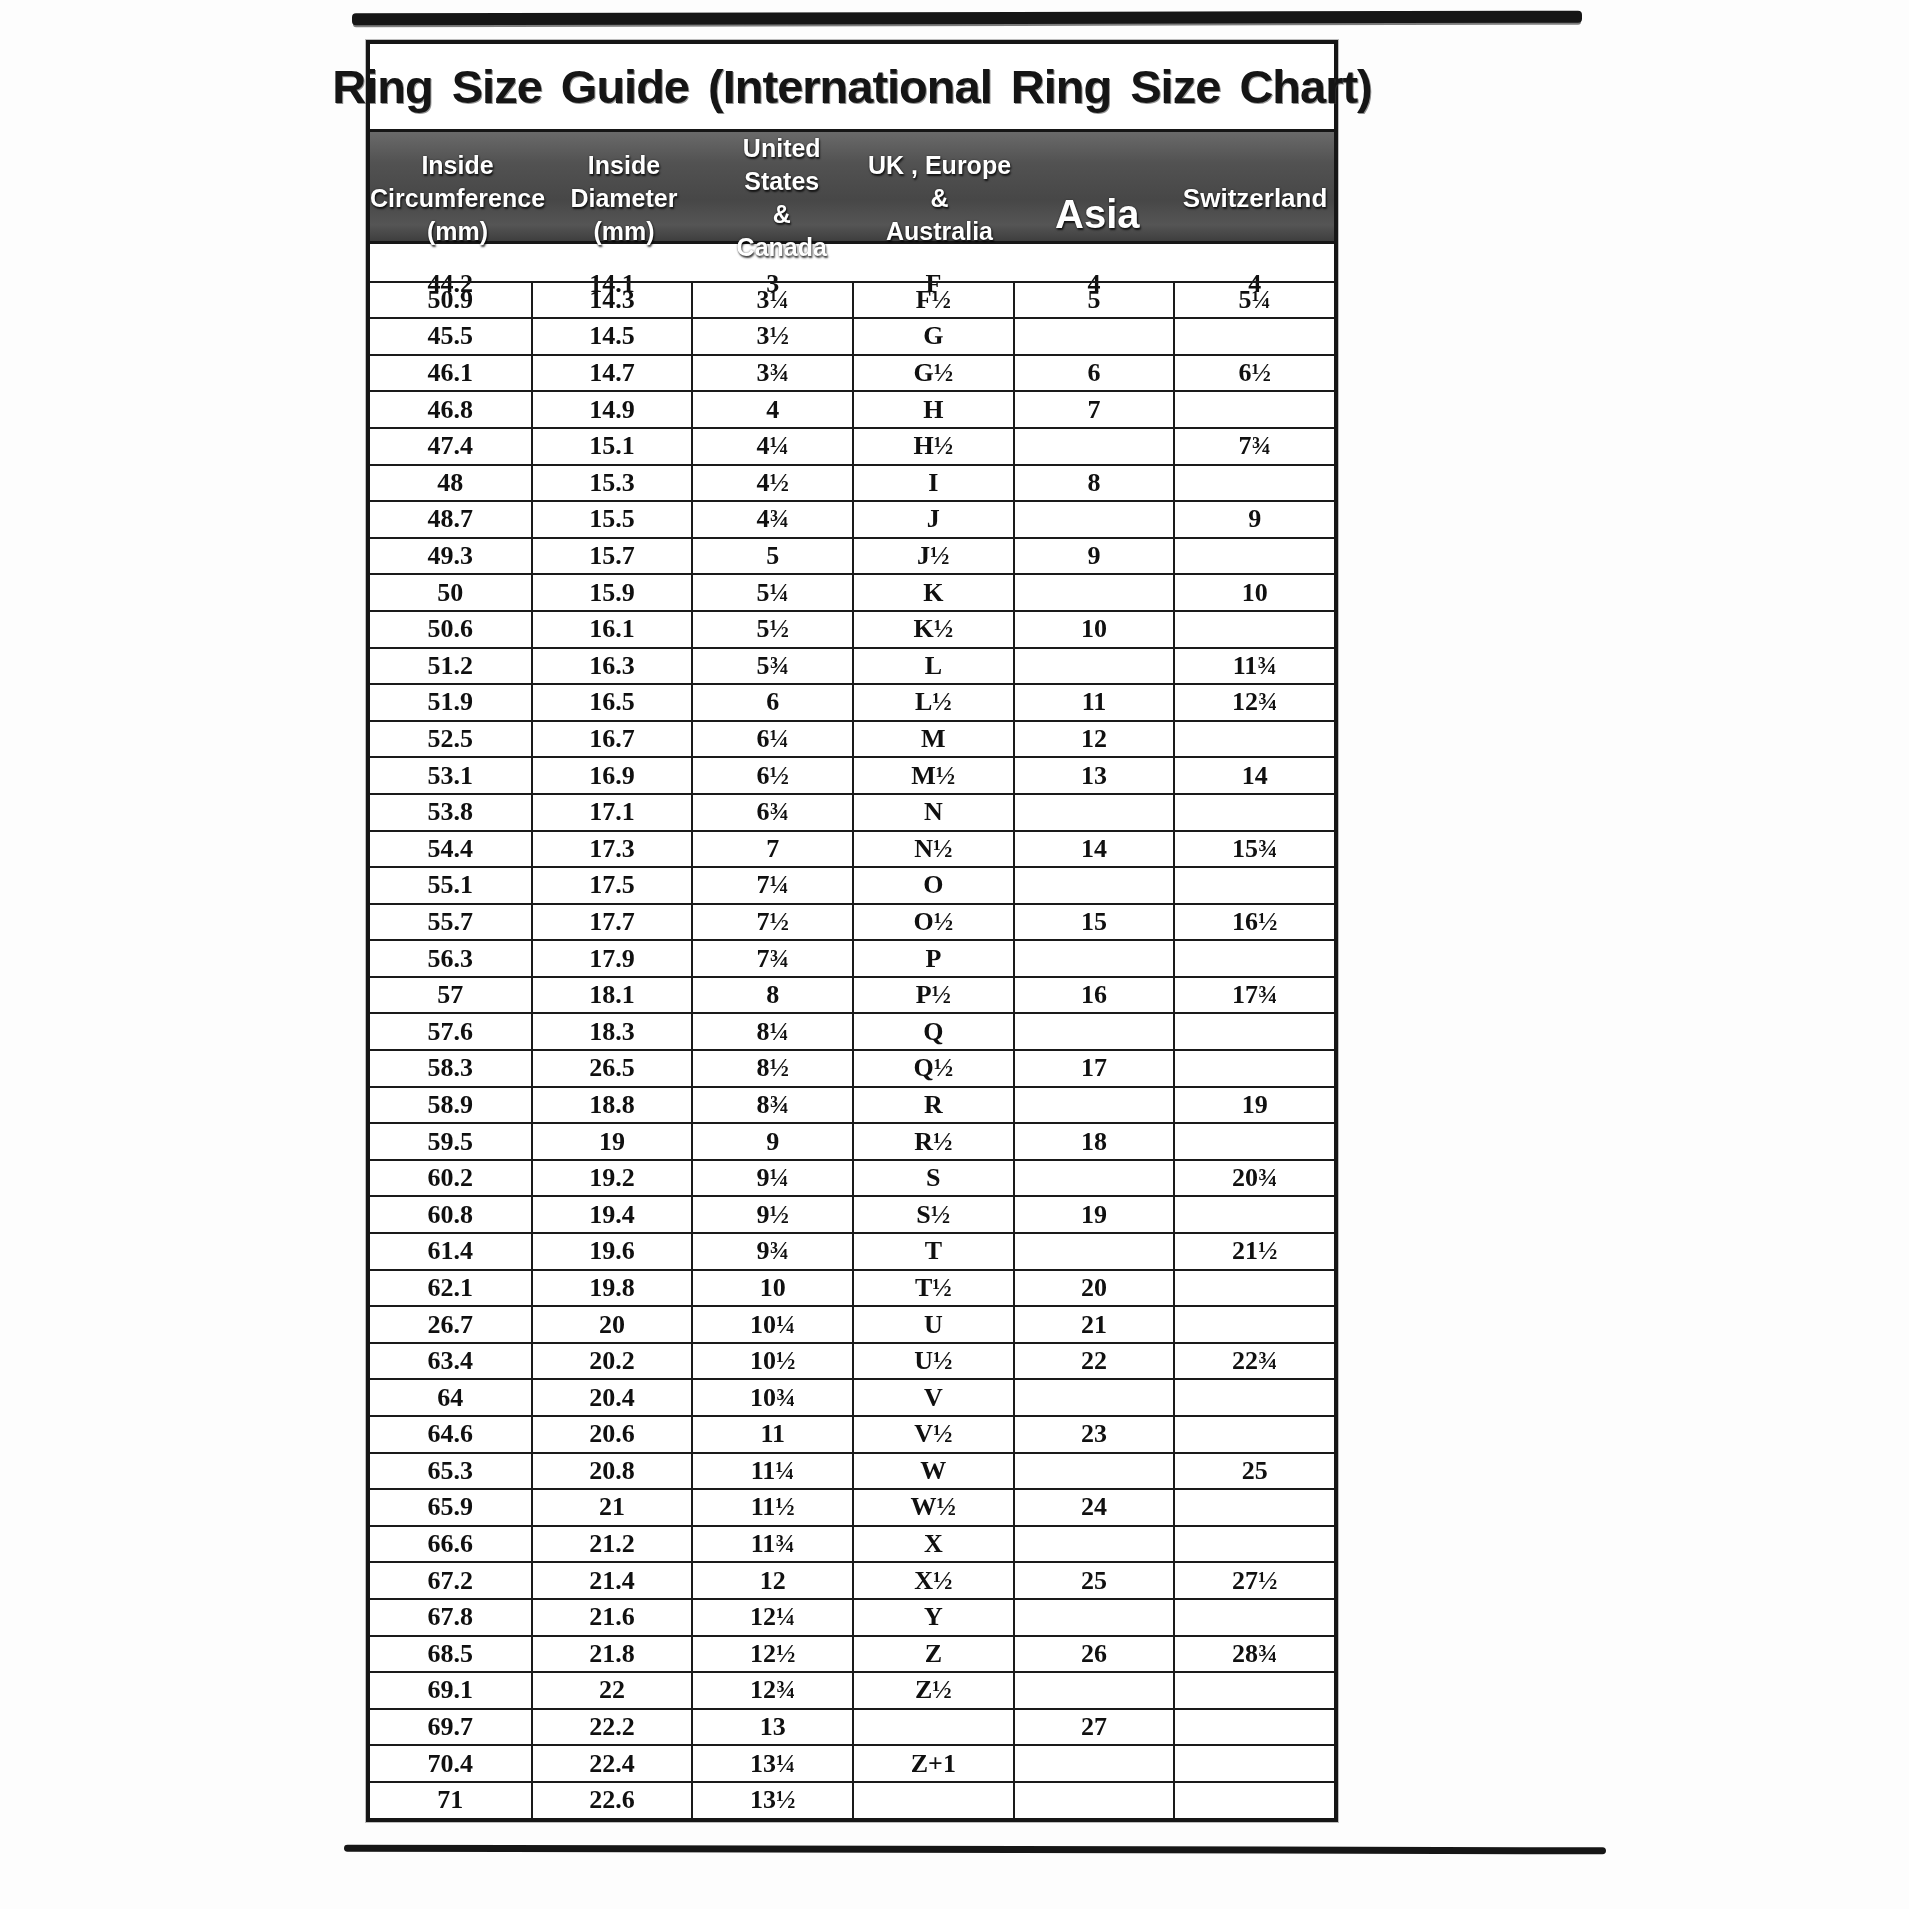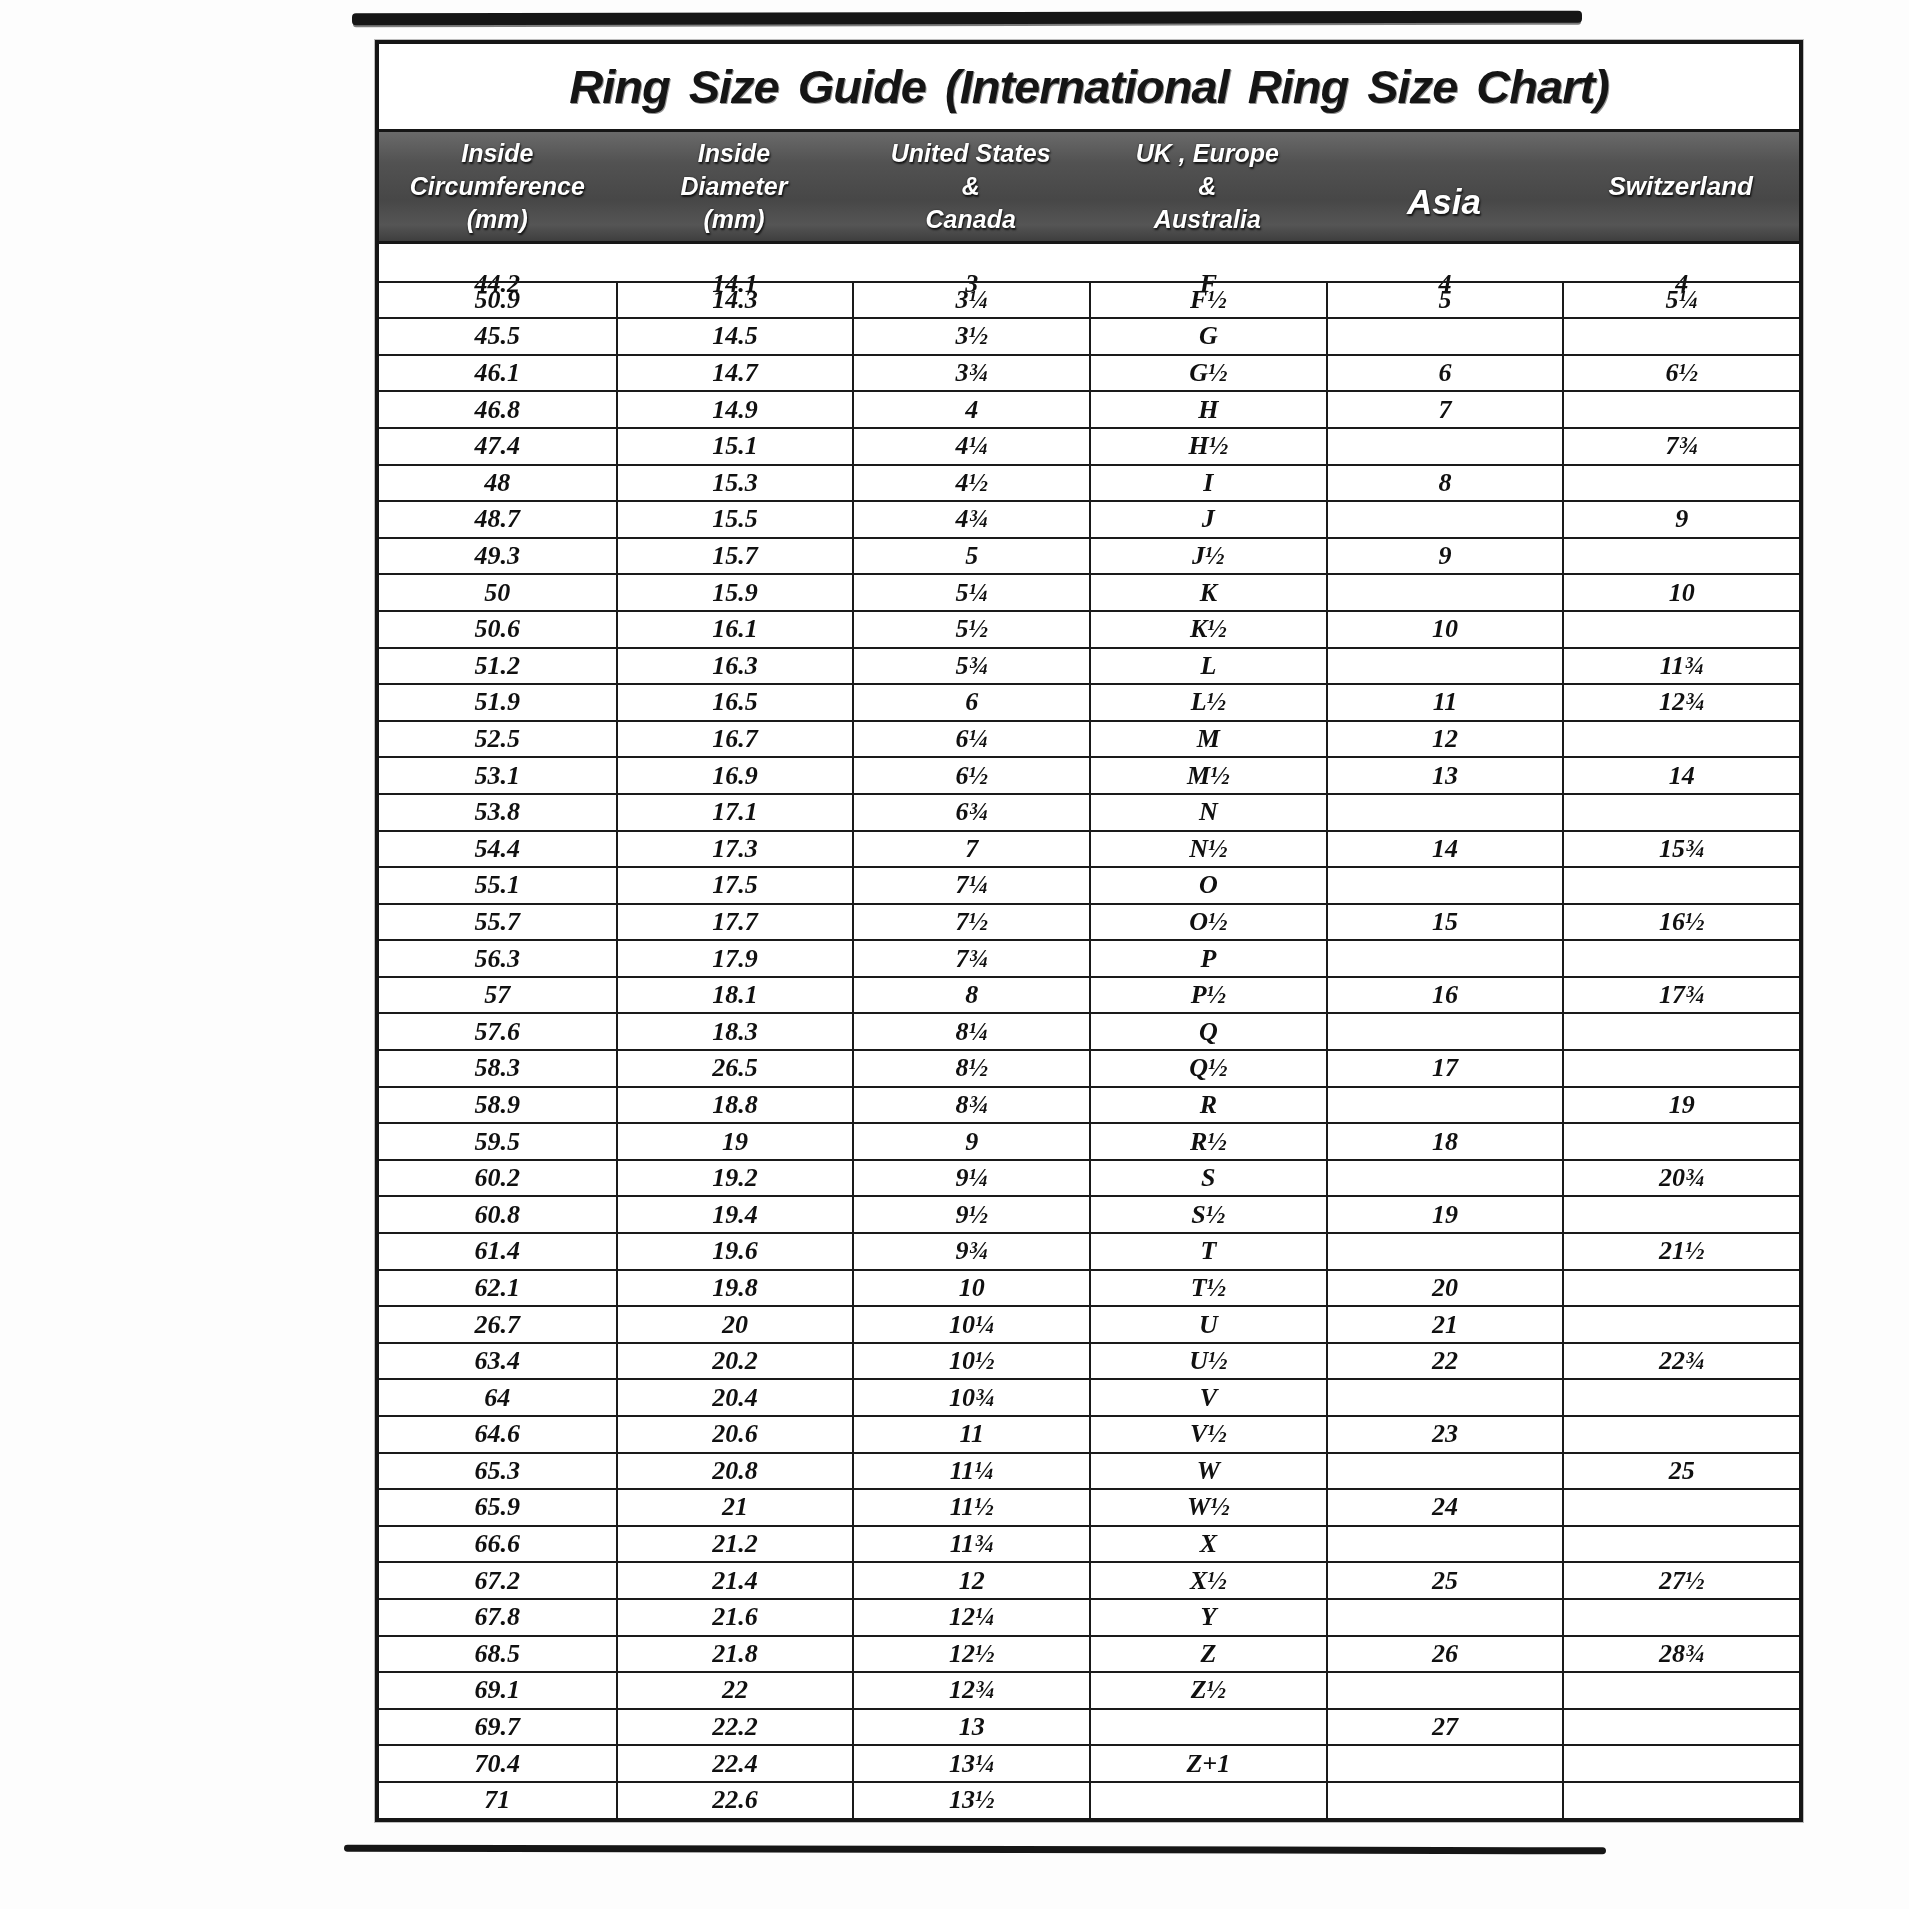--- a/index.html
+++ b/index.html
@@ -25,25 +25,24 @@
     left:352px;top:12px;width:1230px;height:12px;
     transform:rotate(-0.12deg);
     box-shadow:0 3px 0 -1px rgba(20,20,20,.55);
   }
   .bottom-rule{
     left:344px;top:1846px;width:1262px;height:7px;
     transform:rotate(0.12deg);
   }
   .sheet{
     position:absolute;
-    left:375px;top:40px;width:1428px;
+    left:366px;top:40px;width:972px;
     border:4px solid var(--ink);
     background:#ffffff;
     box-shadow:0 0 0 1px rgba(0,0,0,.25);
-    font-style:italic;
   }
   .title-band{
     height:88px;
     border-bottom:3px solid var(--ink);
     display:flex;align-items:center;justify-content:center;
     background:#ffffff;
   }
   .title-band span{
     font-weight:bold;
     font-size:47px;
@@ -63,21 +62,21 @@
   .header-cell{
     display:flex;flex-direction:column;
     align-items:center;justify-content:center;
     color:#ffffff;
     font-weight:bold;
     font-size:25px;
     line-height:1.32;
     text-align:center;
     text-shadow:1px 2px 2px rgba(0,0,0,.75), 0 0 2px rgba(0,0,0,.5);
   }
-  .header-cell:nth-child(5){font-size:35px;margin-top:32px;}
+  .header-cell:nth-child(5){font-size:40px;margin-top:32px;}
   .header-cell:nth-child(6){font-size:26px;}
   .data-grid{
     display:grid;
     grid-template-columns:repeat(6,1fr);
     grid-auto-rows:36.6px;
     font-family:"Liberation Serif",serif;
     font-weight:bold;
     font-size:26px;
     color:#101010;
     background:#ffffff;

